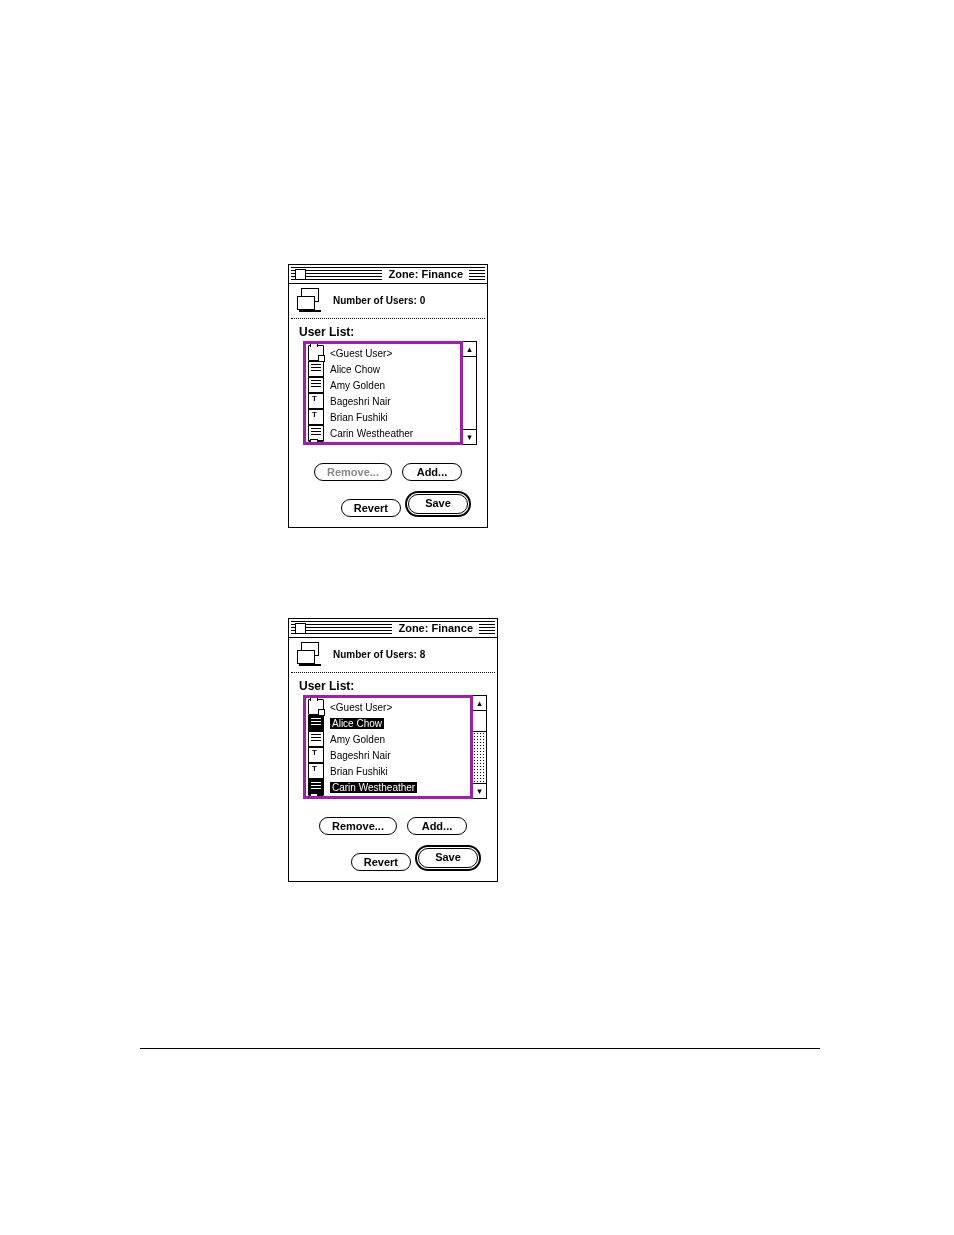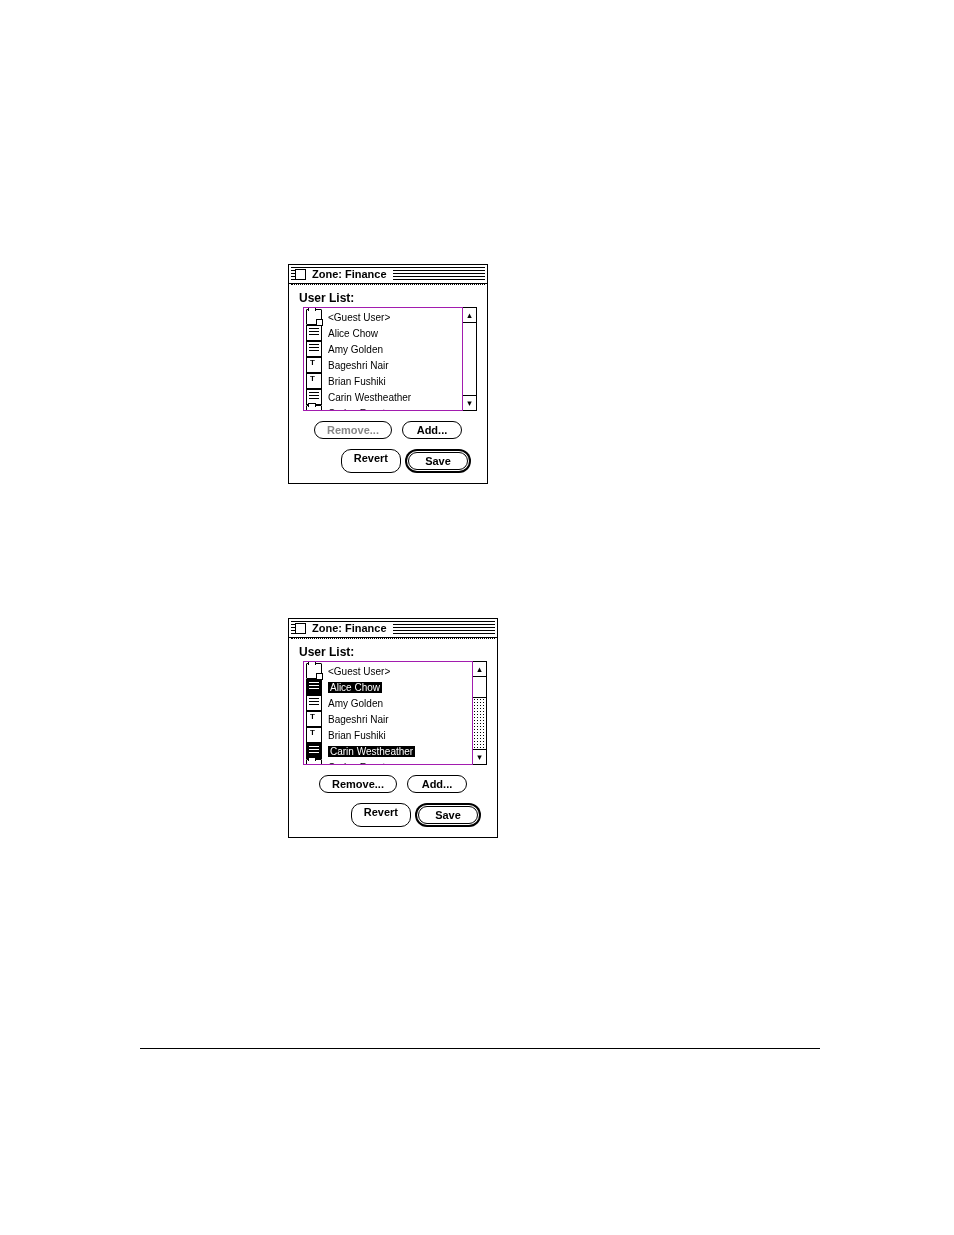--- a/index.html
+++ b/index.html
@@ -55,21 +55,21 @@
     margin-left: 6px;
     box-sizing: border-box;
     z-index: 2;
   }
   .title-text-wrap {
     position: relative;
     z-index: 2;
     flex: 1;
     text-align: center;
     display: flex;
-    justify-content: flex-start;
+    justify-content: flex-end;
   }
   .title-text {
     background: #fff;
     padding: 0 6px;
     font-weight: bold;
     font-size: 11px;
     white-space: nowrap;
   }
   .title-spacer-right { width: 18px; position: relative; z-index: 2; }
 
@@ -113,21 +113,21 @@
     font-weight: bold;
     font-size: 12px;
     padding: 6px 8px 2px 10px;
   }
 
   .listbox-wrap {
     margin: 0 10px 0 14px;
     display: flex;
   }
   .listbox {
-    border: 1px solid #a21caf;
+    border: 3px solid #a21caf;
     height: 104px;
     flex: 1;
     overflow: hidden;
     box-sizing: border-box;
     padding: 1px 0;
   }
   .scrollbar {
     width: 14px;
     border: 1px solid #000;
     border-left: 0;
@@ -204,20 +204,21 @@
   .mac-btn {
     border:1px solid #000;
     border-radius:10px;
     padding: 1px 12px;
     font-size:11px;
     font-weight:bold;
     background:#fff;
     min-width:60px;
     text-align:center;
     box-sizing:border-box;
+    margin-top:8px;
   }
   .mac-btn.disabled { color:#888; }
   .mac-btn.default {
     box-shadow: 0 0 0 1px #fff, 0 0 0 3px #000;
     margin:3px;
   }
   .btn-row .mac-btn { line-height:14px; }
 </style>
 </head>
 <body>
@@ -228,20 +229,31 @@
     <div class="titlebar">
       <div class="title-stripes"></div>
       <div class="close-box"></div>
       <div class="title-text-wrap">
         <span class="title-text">Zone: Finance</span>
       </div>
       <div class="title-spacer-right"></div>
     </div>
     <div class="win-body">
 
+      <div class="info-row">
+        <div class="computer-icon">
+          <div class="mon"></div>
+            <div class="mon2"></div>
+            <div class="bar"></div>
+        </div>
+        <span class="info-text">
+          <span>Number of Users:</span>
+          <span>0</span>
+        </span>
+      </div>
 
       <hr class="dotted-sep">
 
       <div class="list-label">User List:</div>
 
       <div class="listbox-wrap">
         <div class="listbox" id="list1">
             <div class="row">
               <div class="icon folder locked"></div>
               <span class="name">&lt;Guest User&gt;</span>
@@ -295,20 +307,31 @@
     <div class="titlebar">
       <div class="title-stripes"></div>
       <div class="close-box"></div>
       <div class="title-text-wrap">
         <span class="title-text">Zone: Finance</span>
       </div>
       <div class="title-spacer-right"></div>
     </div>
     <div class="win-body">
 
+      <div class="info-row">
+        <div class="computer-icon">
+          <div class="mon"></div>
+            <div class="mon2"></div>
+            <div class="bar"></div>
+        </div>
+        <span class="info-text">
+          <span>Number of Users:</span>
+          <span>8</span>
+        </span>
+      </div>
 
       <hr class="dotted-sep">
 
       <div class="list-label">User List:</div>
 
       <div class="listbox-wrap">
         <div class="listbox" id="list2">
             <div class="row">
               <div class="icon folder locked"></div>
               <span class="name">&lt;Guest User&gt;</span>

